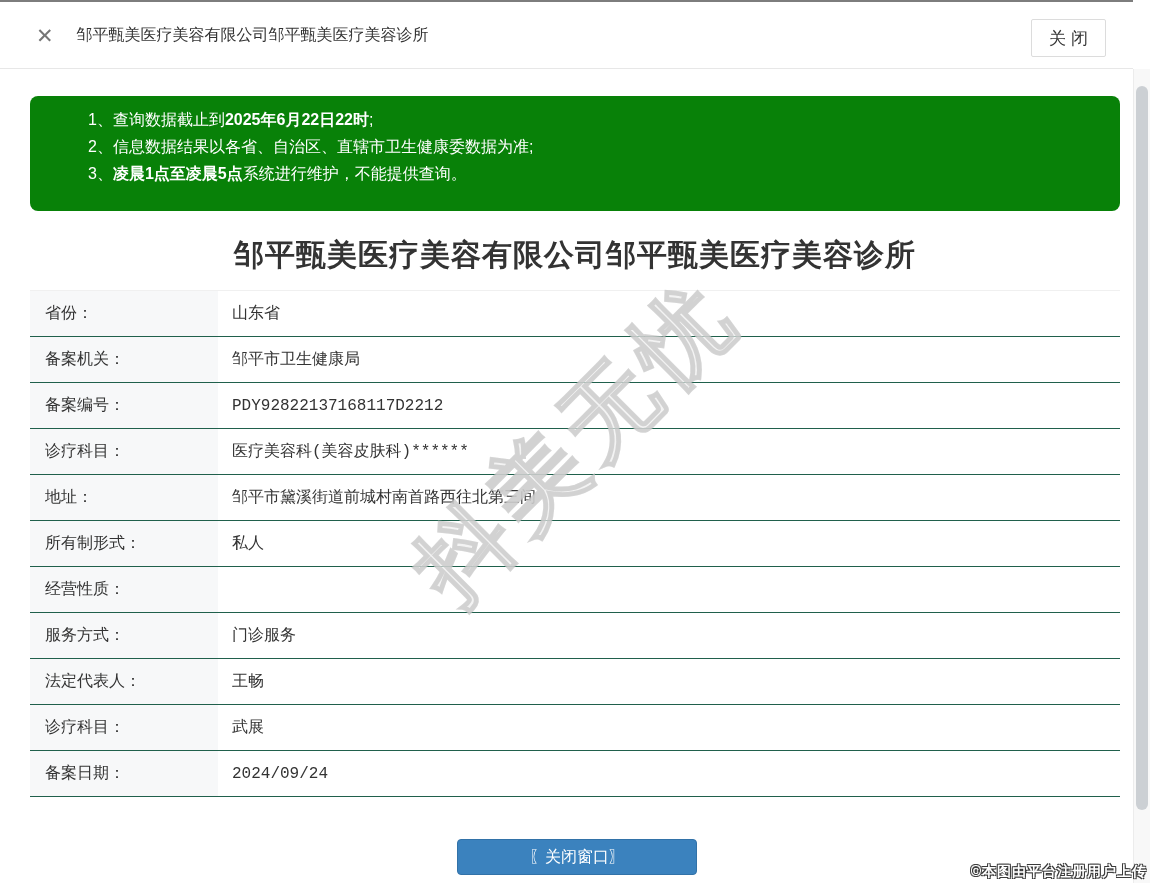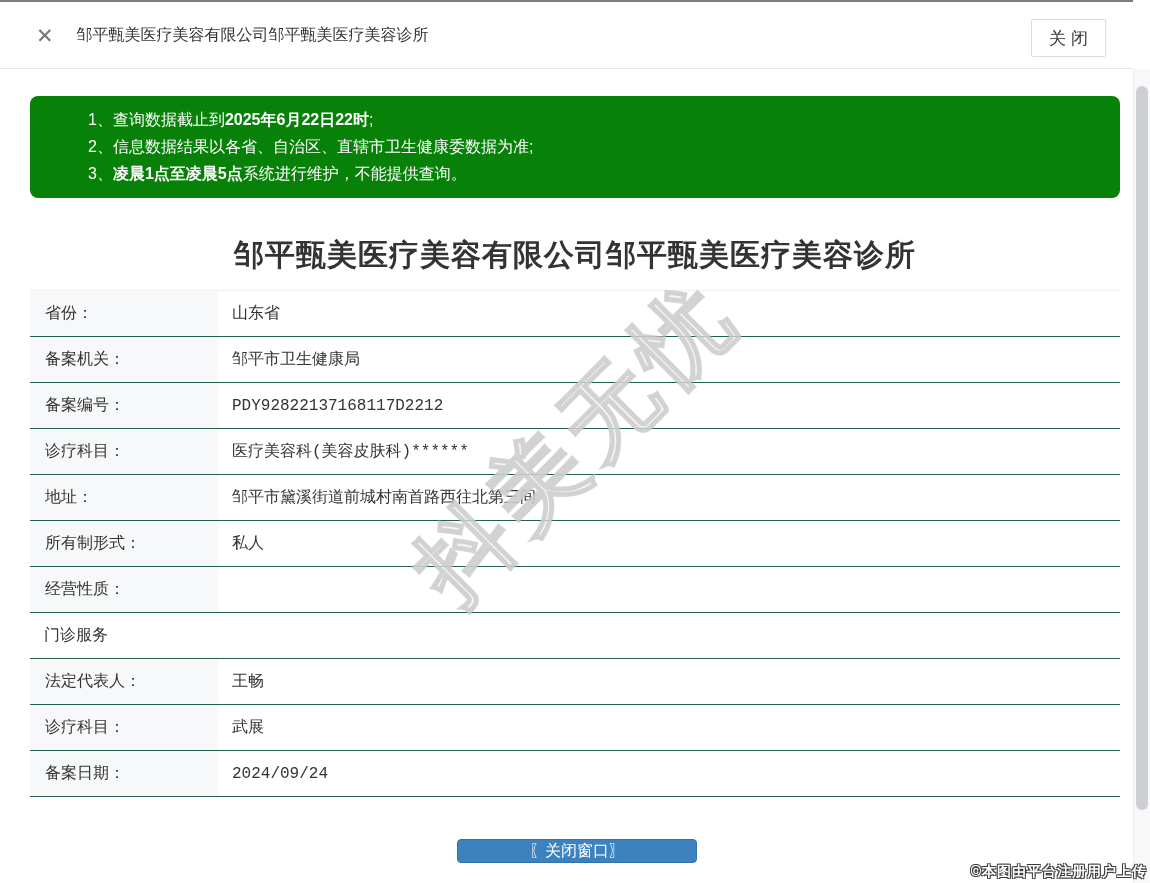--- a/index.html
+++ b/index.html
@@ -22,21 +22,21 @@
   .topbar-title { margin-left:23px; font-size:16px; color:#333; }
   .close-btn {
     position:absolute; right:27px; top:17px; width:75px; height:38px;
     background:#fff; border:1px solid #dcdcdc; border-radius:2px;
     font-size:17px; color:#333; display:flex; align-items:center; justify-content:center;
     letter-spacing:5px; text-indent:5px; cursor:pointer; box-sizing:border-box;
   }
 
   
   .notice {
-    position:absolute; left:30px; top:96px; width:1090px; height:102px;
+    position:absolute; left:30px; top:96px; width:1090px; height:115px;
     background:#088108; border-radius:8px; box-sizing:border-box;
     padding:10px 20px 0 58px; color:#fff; font-size:16px;
   }
   .notice-item { line-height:27px; white-space:nowrap; }
   .notice-item b { font-weight:bold; }
 
   
   .main-title {
     position:absolute; left:0; top:235px; width:1150px; text-align:center;
     font-size:30px; font-weight:bold; color:#333; letter-spacing:1px;
@@ -52,21 +52,21 @@
     width:188px; background:#f7f8f9; box-sizing:border-box; padding-left:15px;
     font-size:16px; color:#333; display:flex; align-items:center; flex:none;
   }
   .trow-value {
     flex:1; padding-left:14px; font-size:16px; color:#333;
     display:flex; align-items:center;
   }
 
   
   .bottom-btn {
-    position:absolute; left:457px; top:839px; width:240px; height:24px;
+    position:absolute; left:457px; top:839px; width:240px; height:36px;
     background:#3b82be; border:1px solid #3272a8; border-radius:4px;
     color:#fff; font-size:16px; display:flex; align-items:center; justify-content:center;
     cursor:pointer; box-sizing:border-box;
   }
 
   
   .watermark {
     position:absolute; left:577px; top:442px;
     transform:translate(-50%,-50%) rotate(-45deg);
     font-size:92px; font-weight:bold; white-space:nowrap; letter-spacing:10px;
@@ -144,20 +144,21 @@
   <div class="trow">
     <div class="trow-label">所有制形式：</div>
     <div class="trow-value">私人</div>
   </div>
 
   <div class="trow">
     <div class="trow-label">经营性质：</div>
   </div>
 
   <div class="trow">
+    <div class="trow-label">服务方式：</div>
     <div class="trow-value">门诊服务</div>
   </div>
 
   <div class="trow">
     <div class="trow-label">法定代表人：</div>
     <div class="trow-value">王畅</div>
   </div>
 
   <div class="trow">
     <div class="trow-label">诊疗科目：</div>

